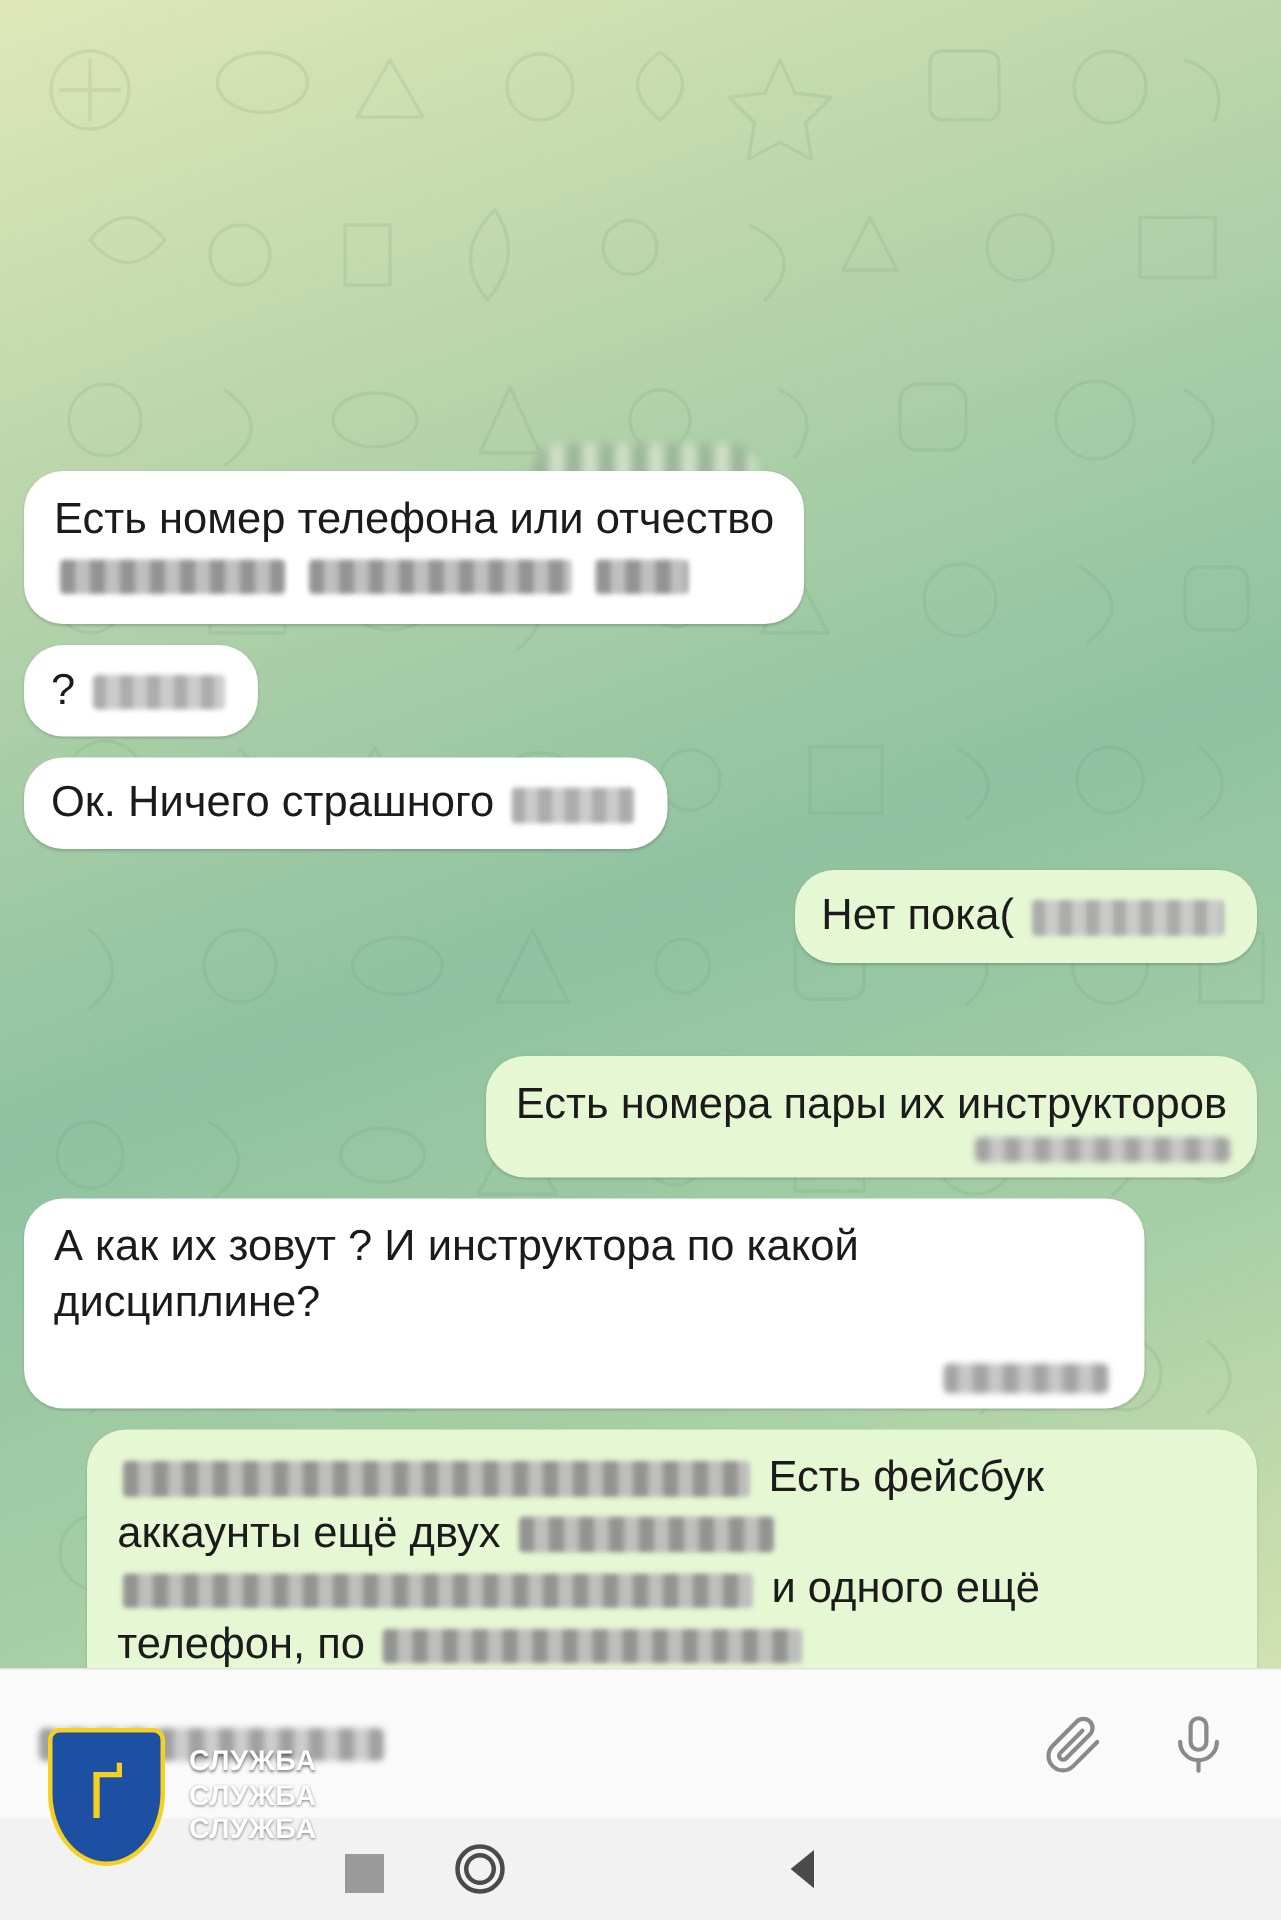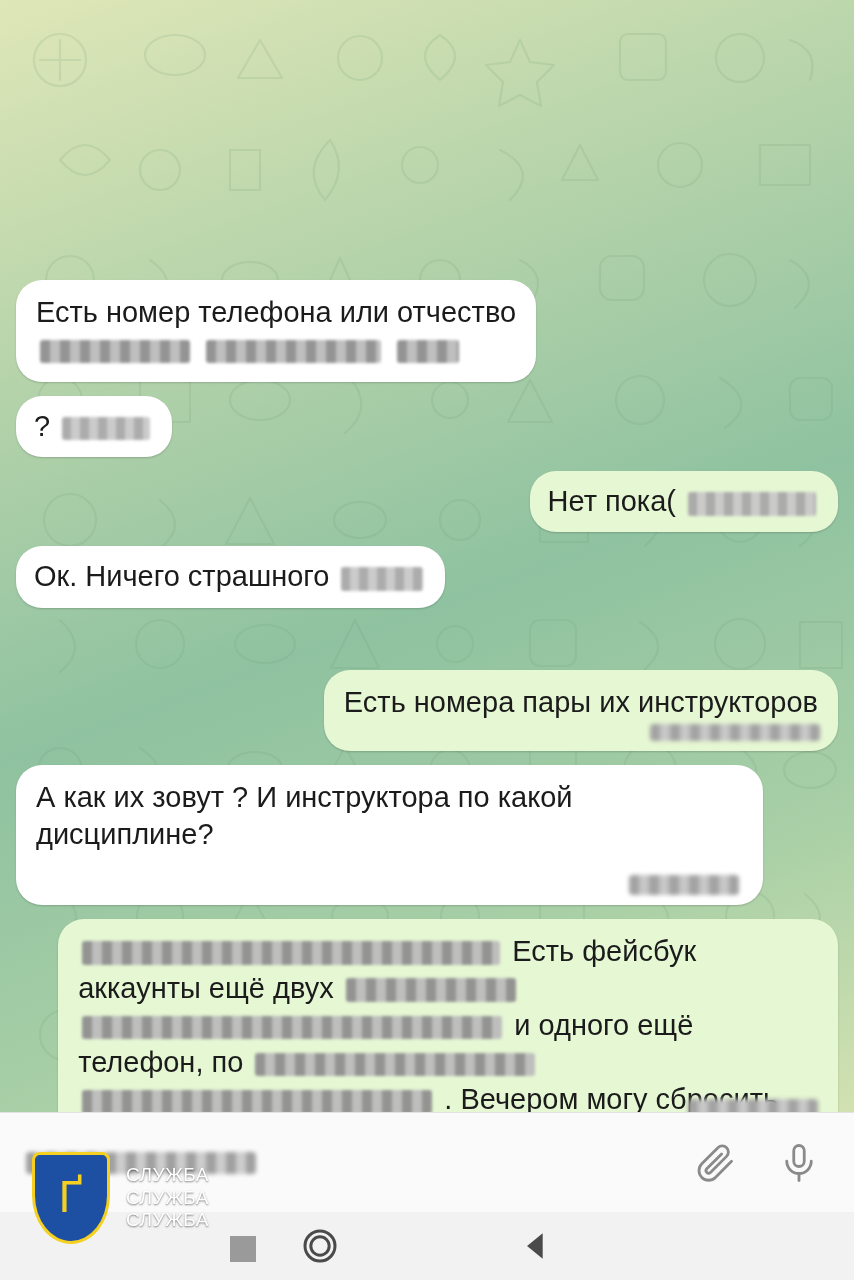--- a/index.html
+++ b/index.html
@@ -181,21 +181,21 @@
     justify-content: center;
   }
   .trident {
     color: #f5d020;
     font-size: 42px;
     line-height: 1;
     font-family: "DejaVu Sans", sans-serif;
   }
   .sbu-text {
     color: #ffffff;
-    font-weight: normal;
+    font-weight: bold;
     font-size: 19px;
     line-height: 1.18;
     letter-spacing: 0.5px;
     text-shadow: 0 1px 2px rgba(0,0,0,0.5);
   }
 </style>
 </head>
 <body>
 
 <div class="phone">
@@ -295,47 +295,47 @@
         <path d="M810 1012 q30 26 0 48"></path>
       </g>
     </svg>
   </div>
 
   <div class="top-pill"></div>
 
   <div class="chat-area">
 
     <div class="row in">
-      <div class="bubble in" style="max-width:85%;">
+      <div class="bubble in" style="max-width:85%;margin-top:34px;">
         <span>Есть номер телефона или отчество</span>
         <br>
         <span class="redact dark" style="width:150px;"></span>
         <span class="redact dark" style="width:175px;"></span>
         <span class="redact dark" style="width:62px;"></span>
       </div>
     </div>
 
     <div class="row in">
       <div class="bubble in tiny">
         <span>?</span>
         <span class="redact" style="width:88px;"></span>
       </div>
     </div>
 
+    <div class="row in">
+      <div class="bubble in tiny">
+        <span>Ок. Ничего страшного</span>
+        <span class="redact" style="width:82px;"></span>
+      </div>
+    </div>
+
     <div class="row out">
       <div class="bubble out tiny">
         <span>Нет пока(</span>
         <span class="redact" style="width:128px;"></span>
-      </div>
-    </div>
-
-    <div class="row in">
-      <div class="bubble in tiny">
-        <span>Ок. Ничего страшного</span>
-        <span class="redact" style="width:82px;"></span>
       </div>
     </div>
 
     <div class="row out">
       <div class="bubble out" style="max-width:88%; position:relative; padding-bottom:30px;margin-top:48px;">
         <span>Есть номера пары их инструкторов</span>
         <span class="float-redact" style="right:18px; bottom:10px; width:170px; height:17px;"></span>
       </div>
     </div>
 

